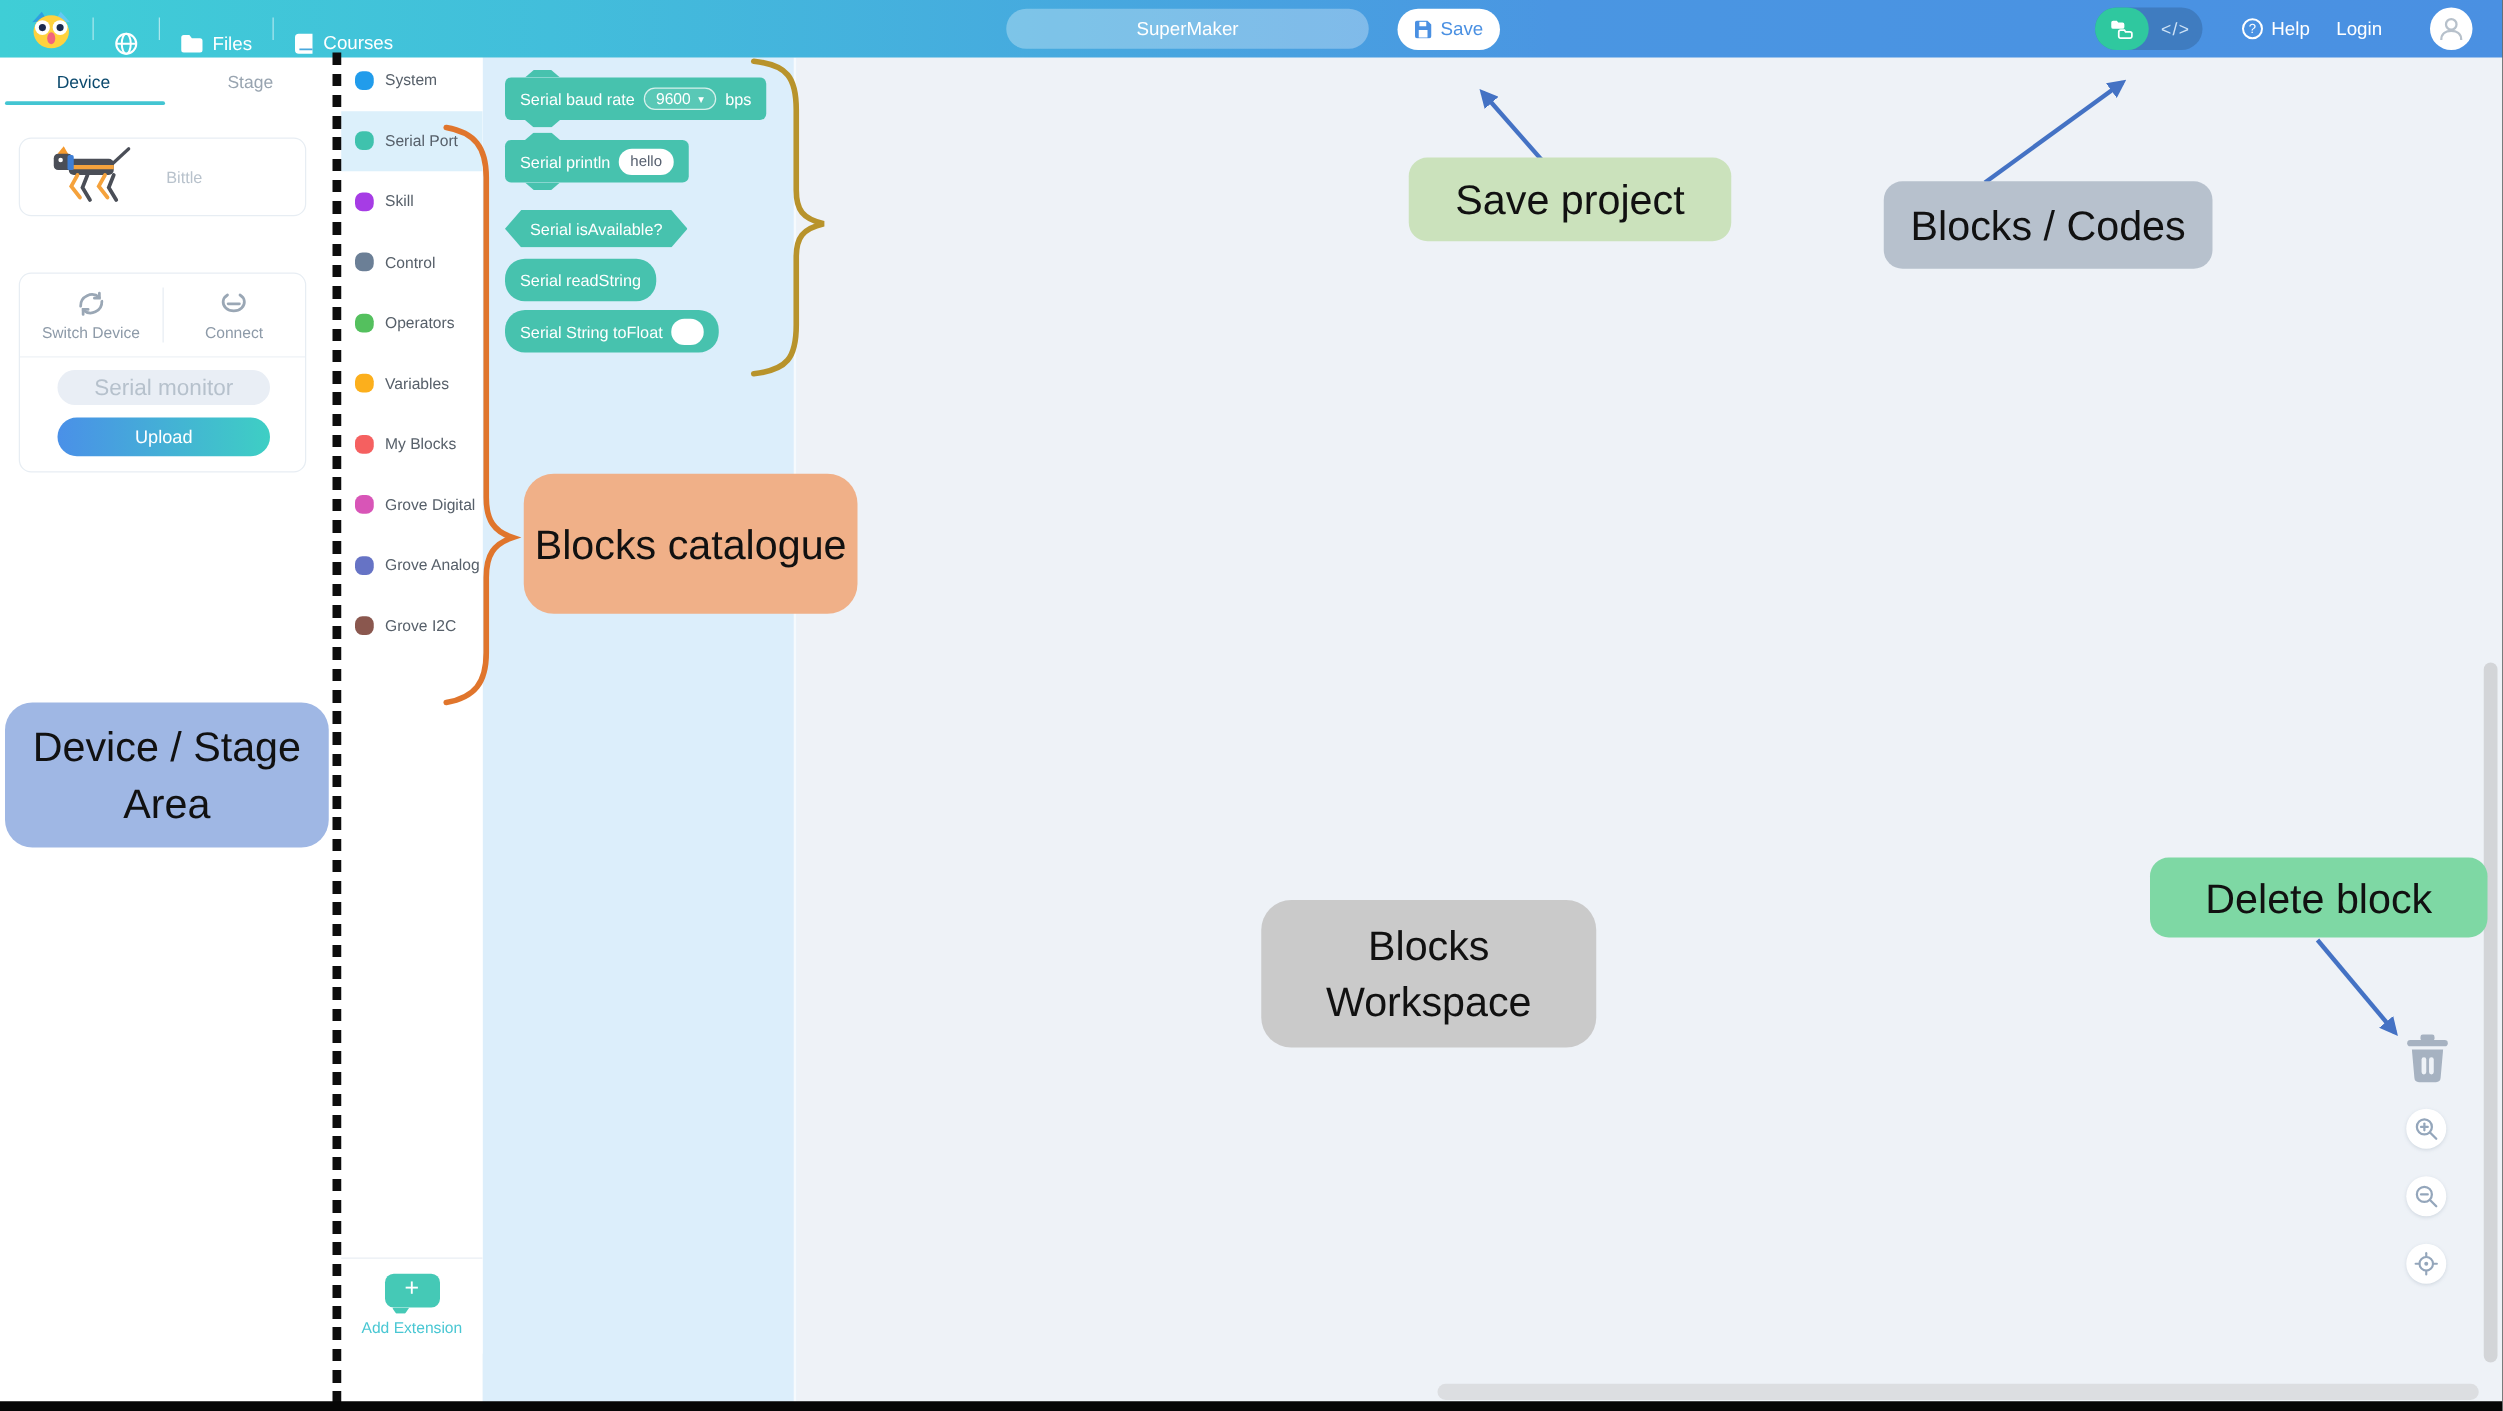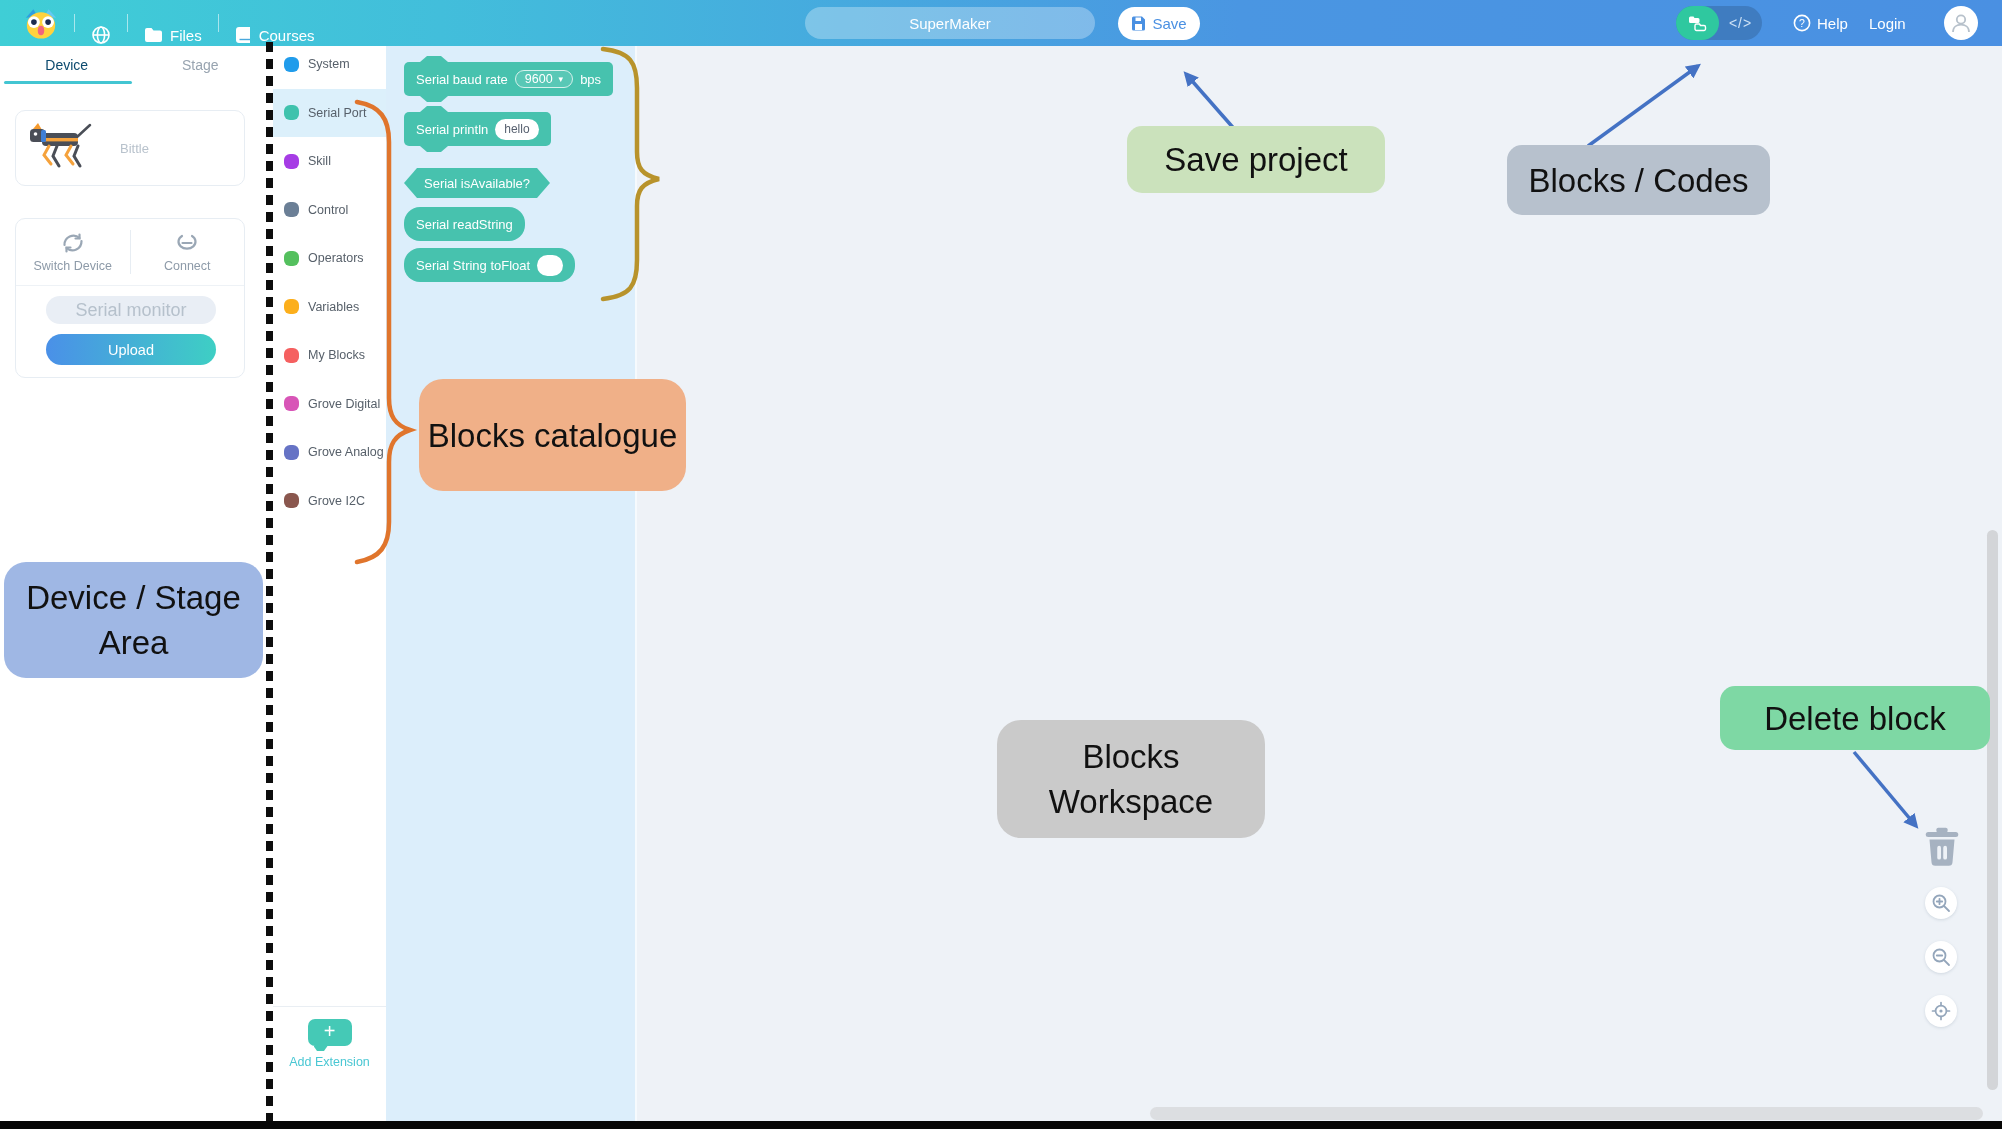--- a/index.html
+++ b/index.html
@@ -6,21 +6,21 @@
   html,body{margin:0;padding:0;background:#000;}
   *{box-sizing:border-box;font-family:"Liberation Sans",sans-serif;}
   #app{position:relative;width:2002px;height:1129px;background:#eef2f7;overflow:hidden;}
 
   
   .topbar{position:absolute;left:0;top:0;width:2002px;height:46px;
     background:linear-gradient(90deg,#3fced6 0%,#42bedb 22%,#4a96e2 62%,#4a90e2 100%);
     display:flex;align-items:center;color:#fff;z-index:40;}
   .tb-left{display:flex;align-items:center;gap:0;padding-left:24px;}
   .tb-sep{width:1px;height:18px;background:rgba(255,255,255,.55);margin:0 16px;}
-  .tb-item{display:flex;align-items:center;gap:7px;font-size:15px;color:#fff;cursor:pointer;white-space:nowrap;margin-top:24px;}
+  .tb-item{display:flex;align-items:flex-start;gap:7px;font-size:15px;color:#fff;cursor:pointer;white-space:nowrap;margin-top:24px;}
   .logo{width:34px;height:33px;display:block;}
   .project-pill{position:absolute;left:805px;top:7px;width:290px;height:32px;border-radius:16px;
     background:rgba(255,255,255,.30);border:none;color:#fff;font-size:15px;text-align:center;outline:none;}
   .project-pill::placeholder{color:#eaf6ff;}
   .save-btn{position:absolute;left:1118px;top:7px;width:82px;height:33px;border-radius:17px;background:#fff;
     border:none;color:#4a90e2;font-size:15px;display:flex;align-items:center;justify-content:center;gap:6px;cursor:pointer;}
   .toggle{position:absolute;left:1676px;top:6px;width:86px;height:34px;border-radius:17px;background:rgba(43,84,128,.35);display:flex;}
   .toggle .seg{width:43px;height:34px;display:flex;align-items:center;justify-content:center;border-radius:17px;cursor:pointer;}
   .toggle .seg.active{background:#2fc89f;}
   .code-glyph{font-size:14px;color:#cfe3f6;letter-spacing:1px;}
@@ -28,22 +28,22 @@
   .tb-login{position:absolute;left:1869px;top:0;height:46px;display:flex;align-items:center;font-size:15px;cursor:pointer;}
   .avatar{position:absolute;left:1944px;top:6px;width:34px;height:34px;border-radius:50%;background:#fff;
     display:flex;align-items:center;justify-content:center;cursor:pointer;}
 
   
   .left-region{position:absolute;left:0;top:46px;width:386px;height:1083px;background:#fff;z-index:10;}
   .tabs{position:absolute;left:0;top:0;width:267px;height:38px;display:flex;}
   .tab{flex:1;display:flex;align-items:center;justify-content:center;font-size:14px;color:#98a4b0;cursor:pointer;}
   .tab.active{color:#0c4a6e;}
   .tab-underline{position:absolute;left:4px;top:35px;width:128px;height:3px;background:#43c5d2;border-radius:2px;}
-  .device-card{position:absolute;left:15px;top:64px;width:230px;height:76px;border:1px solid #e7edf3;border-radius:10px;
-    display:flex;align-items:center;gap:22px;padding-left:12px;cursor:pointer;}
+  .device-card{position:absolute;left:15px;top:64px;width:230px;height:63px;border:1px solid #e7edf3;border-radius:10px;
+    display:flex;align-items:center;gap:22px;padding-left:25px;cursor:pointer;}
   .device-name{font-size:13px;color:#b8c2cc;}
   .ctrl-card{position:absolute;left:15px;top:172px;width:230px;height:160px;border:1px solid #e7edf3;border-radius:10px;}
   .ctrl-row{position:absolute;left:0;top:0;width:100%;height:66px;display:flex;}
   .ctrl-btn{flex:1;display:flex;flex-direction:column;align-items:center;justify-content:center;gap:4px;
     font-size:12.5px;color:#8d9aa8;cursor:pointer;}
   .ctrl-vsep{width:1px;height:44px;background:#e7edf3;align-self:center;}
   .ctrl-hsep{position:absolute;left:0;top:66px;width:100%;height:1px;background:#eef2f6;}
   .serial-btn{position:absolute;left:30px;top:77px;width:170px;height:28px;border-radius:14px;background:#e9eef5;
     border:none;font-size:18px;color:#b6c1cc;cursor:pointer;}
   .upload-btn{position:absolute;left:30px;top:115px;width:170px;height:31px;border-radius:16px;border:none;
@@ -751,17 +751,17 @@
     <path d="M357 102 C380 106 389 118 389 142 L389 398 C389 416 395 425 410 430 C395 435 389 444 389 462 L389 522 C389 546 380 558 357 562" fill="none" stroke="#e0752c" stroke-width="4.5" stroke-linecap="round"></path>
     <line x1="1258" y1="156" x2="1186" y2="74" stroke="#4472c4" stroke-width="3.5" marker-end="url(#ah)"></line>
     <line x1="1588" y1="146" x2="1698" y2="66" stroke="#4472c4" stroke-width="3.5" marker-end="url(#ah)"></line>
     <line x1="1854" y1="752" x2="1916" y2="826" stroke="#4472c4" stroke-width="3.5" marker-end="url(#ah)"></line>
   </svg>
 
   <div class="annot a-save" style="background: rgb(203, 226, 188);">Save project</div>
   <div class="annot a-codes" style="background: rgb(183, 193, 205);">Blocks / Codes</div>
   <div class="annot a-cat" style="background: rgb(240, 176, 136);">Blocks catalogue</div>
   <div class="annot a-devstage" style="background: rgb(159, 183, 228);">Device / Stage Area</div>
-  <div class="annot a-workspace" style="background: rgb(202, 202, 202);">Blocks Workspace</div>
+  <div class="annot a-workspace" style="background: rgb(202, 202, 202); margin-left: 12px;">Blocks Workspace</div>
   <div class="annot a-delete" style="background: rgb(126, 216, 164);">Delete block</div>
 
   <div class="bottom-strip"></div>
 </div>
 
 </body></html>

